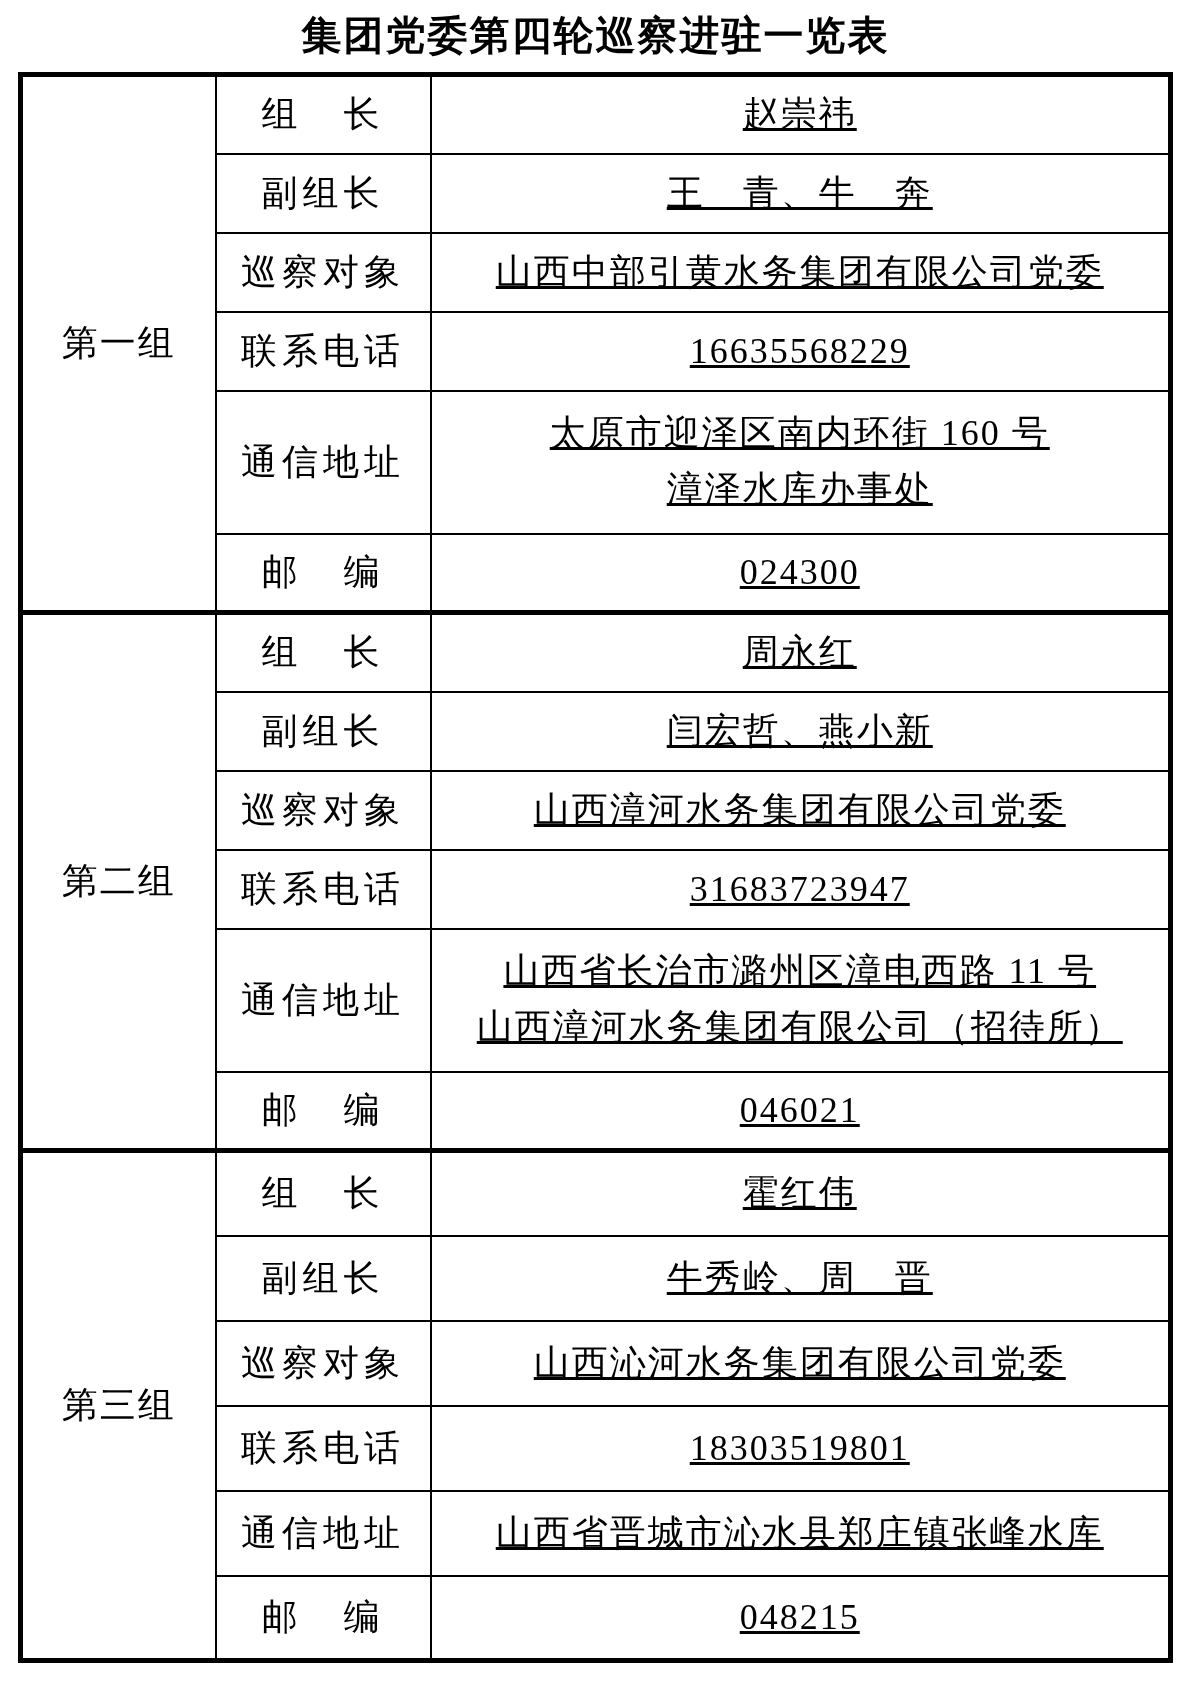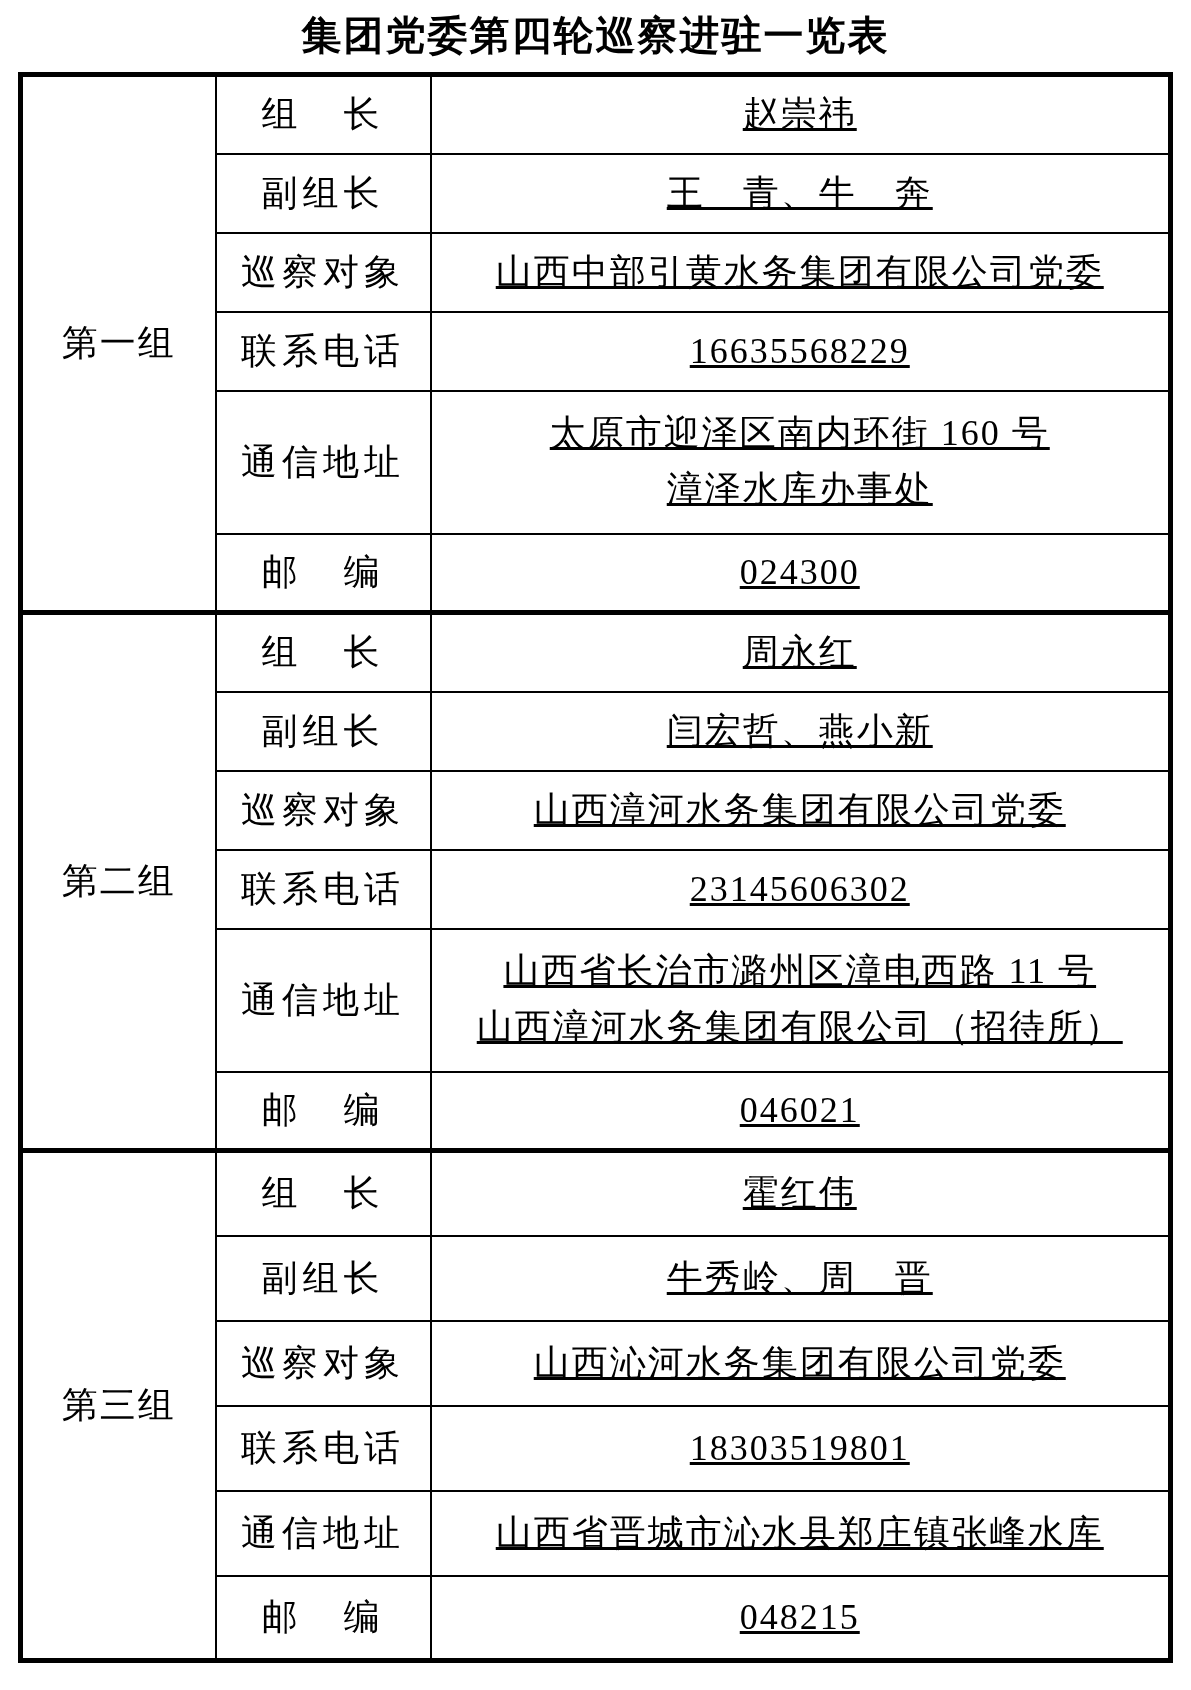--- a/index.html
+++ b/index.html
@@ -122,21 +122,21 @@
       <tr class="h79">
         <td class="label-cell">副组长</td>
         <td class="value-cell">闫宏哲、燕小新</td>
       </tr>
       <tr class="h79">
         <td class="label-cell">巡察对象</td>
         <td class="value-cell">山西漳河水务集团有限公司党委</td>
       </tr>
       <tr class="h79">
         <td class="label-cell">联系电话</td>
-        <td class="value-cell">23145606302</td>
+        <td class="value-cell">31683723947</td>
       </tr>
       <tr class="h143">
         <td class="label-cell">通信地址</td>
         <td class="value-cell">
           <div class="addr-line">山西省长治市潞州区漳电西路 11 号</div>
           <div class="addr-line">山西漳河水务集团有限公司（招待所）</div>
         </td>
       </tr>
       <tr class="h79">
         <td class="label-cell">邮　编</td>

